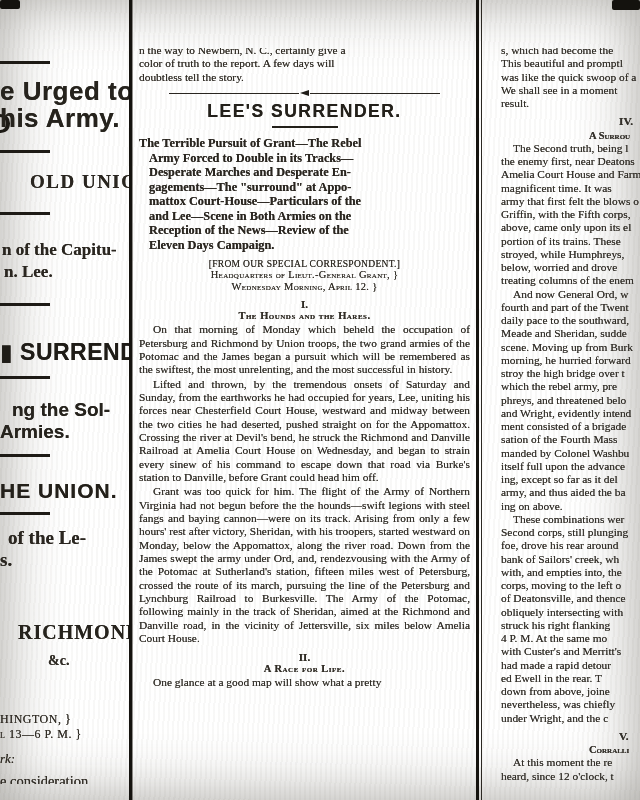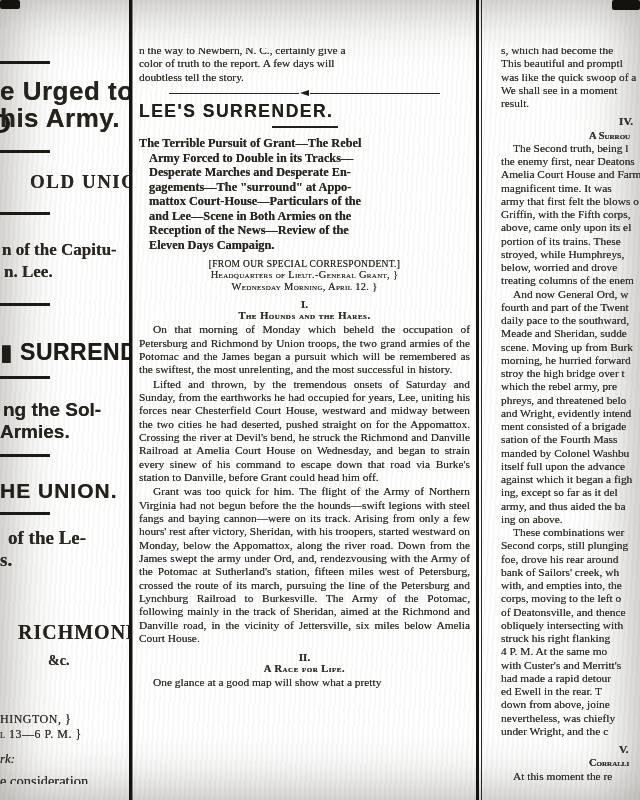--- a/index.html
+++ b/index.html
@@ -52,21 +52,21 @@
   #left-col .dateline{font-size:12px;line-height:14px;font-variant:small-caps;letter-spacing:.5px;}
   #left-col .italic{font-style:italic;font-size:13px;line-height:13px;}
   #left-col .body-frag{font-size:14.5px;line-height:19px;}
 
   
   .c-frag{font-size:11.4px;line-height:13.4px;white-space:nowrap;}
   #center-top{margin-top:-4px;}
   .dinkus{display:flex;align-items:center;margin:6px 30px 4px 30px;}
   .dinkus .bar{flex:1;border-top:1px solid #2a2620;}
   .dinkus .arrow{width:0;height:0;border-right:9px solid #1f1c17;border-top:3px solid transparent;border-bottom:3px solid transparent;margin:0 1px;}
-  .headline{font-family:"Liberation Sans","DejaVu Sans",sans-serif;text-align:left;font-weight:bold;font-size:17.5px;letter-spacing:1.5px;color:#23201a;margin-top:5px;}
+  .headline{font-family:"Liberation Sans","DejaVu Sans",sans-serif;text-align:center;font-weight:bold;font-size:17.5px;letter-spacing:1.5px;color:#23201a;margin-top:5px;}
   .headline-rule{width:66px;border-top:2px solid #23201a;margin:4px auto 8px auto;}
   .deck{font-weight:bold;font-size:12.3px;color:#2a2620;}
   .deck .line{line-height:14.5px;white-space:nowrap;}
   .correspondent{text-align:center;font-size:9.5px;letter-spacing:.3px;margin-top:7px;}
   .dateline-c{text-align:center;font-size:10.5px;font-variant:small-caps;letter-spacing:.3px;line-height:11.5px;}
   .section-roman{text-align:center;font-size:11px;font-weight:bold;margin-top:6px;line-height:12px;}
   .section-title{text-align:center;font-size:10.5px;font-variant:small-caps;font-weight:bold;letter-spacing:.5px;line-height:12px;}
   .para{font-size:11.4px;line-height:13.35px;text-align:justify;text-indent:14px;margin-top:1px;color:#33302a;}
 
   
@@ -97,21 +97,21 @@
     <div class="line blur sans-xl" style="margin-top: 16px;">e Urged to</div>
     <div class="line blur sans-xl" style="margin-top: 4px;">his Army.</div>
     <div class="line blur rule" style="margin-top: 20px;"></div>
     <div class="line blur serif-lg" style="margin-top: 19px; padding-left: 30px;">OLD UNION.</div>
     <div class="line blur rule" style="margin-top: 21px;"></div>
     <div class="line blur serif-md" style="margin-top: 26px; padding-left: 2px;">n of the Capitu-</div>
     <div class="line blur serif-md" style="margin-top: 5px; padding-left: 4px;">n. Lee.</div>
     <div class="line blur rule" style="margin-top: 23px;"></div>
     <div class="line blur sans-xxl" style="margin-top: 36px;">▮ SURRENDER.</div>
     <div class="line blur rule" style="margin-top: 13px;"></div>
-    <div class="line blur sans-lg" style="margin-top: 21px; padding-left: 3px;">ng the Sol-</div>
+    <div class="line blur sans-lg" style="margin-top: 21px; padding-left: 12px;">ng the Sol-</div>
     <div class="line blur sans-lg" style="margin-top: 2px;">Armies.</div>
     <div class="line blur rule" style="margin-top: 12px;"></div>
     <div class="line blur sans-xl2" style="margin-top: 24px;">HE UNION.</div>
     <div class="line blur rule" style="margin-top: 11px;"></div>
     <div class="line blur serif-le" style="margin-top: 14px; padding-left: 8px;">of the Le-</div>
     <div class="line blur serif-le" style="margin-top: 4px;">s.</div>
     <div class="line blur serif-rich" style="margin-top: 53px; padding-left: 18px;">RICHMOND,</div>
     <div class="line blur amp" style="margin-top: 12px; padding-left: 48px;">&amp;c.</div>
     <div class="line blur dateline" style="margin-top: 44px;">HINGTON,      }</div>
     <div class="line blur dateline" style="margin-top: 1px;">l 13—6 P. M. }</div>
@@ -194,21 +194,20 @@
       <div class="line blur frag">scene.  Moving up from Burk</div>
       <div class="line blur frag">morning, he hurried forward</div>
       <div class="line blur frag">stroy the high bridge over t</div>
       <div class="line blur frag">which the rebel army, pre</div>
       <div class="line blur frag">phreys, and threatened belo</div>
       <div class="line blur frag">and Wright, evidently intend</div>
       <div class="line blur frag">ment consisted of a brigade</div>
       <div class="line blur frag">sation of the Fourth Mass</div>
       <div class="line blur frag">manded by Colonel Washbu</div>
       <div class="line blur frag">itself full upon the advance</div>
-      <div class="line blur frag">against which it began a figh</div>
       <div class="line blur frag">ing, except so far as it del</div>
       <div class="line blur frag">army, and thus aided the ba</div>
       <div class="line blur frag">ing on above.</div>
       <div class="line blur indent">These combinations wer</div>
       <div class="line blur frag">Second corps, still plunging</div>
       <div class="line blur frag">foe, drove his rear around</div>
       <div class="line blur frag">bank of Sailors' creek, wh</div>
       <div class="line blur frag">with, and empties into, the</div>
       <div class="line blur frag">corps, moving to the left o</div>
       <div class="line blur frag">of Deatonsville, and thence</div>

